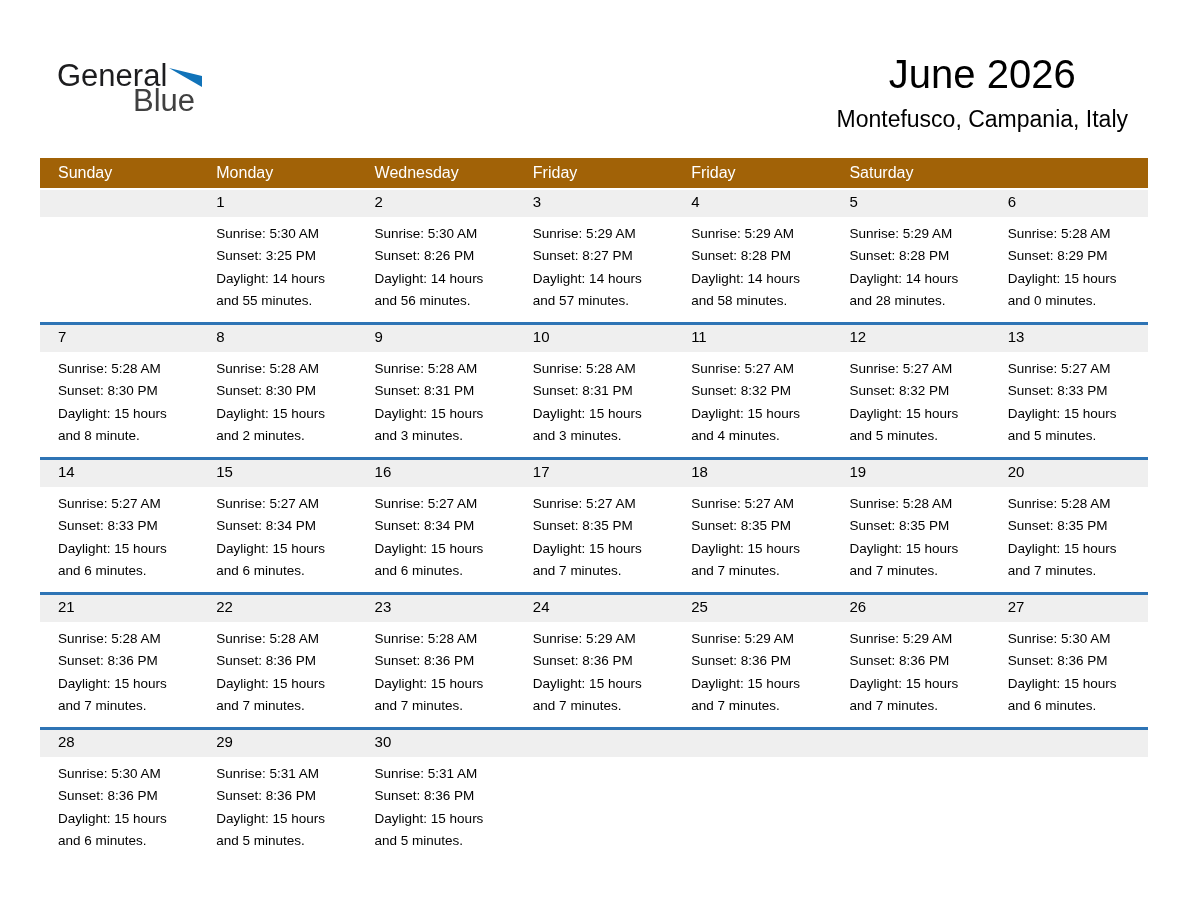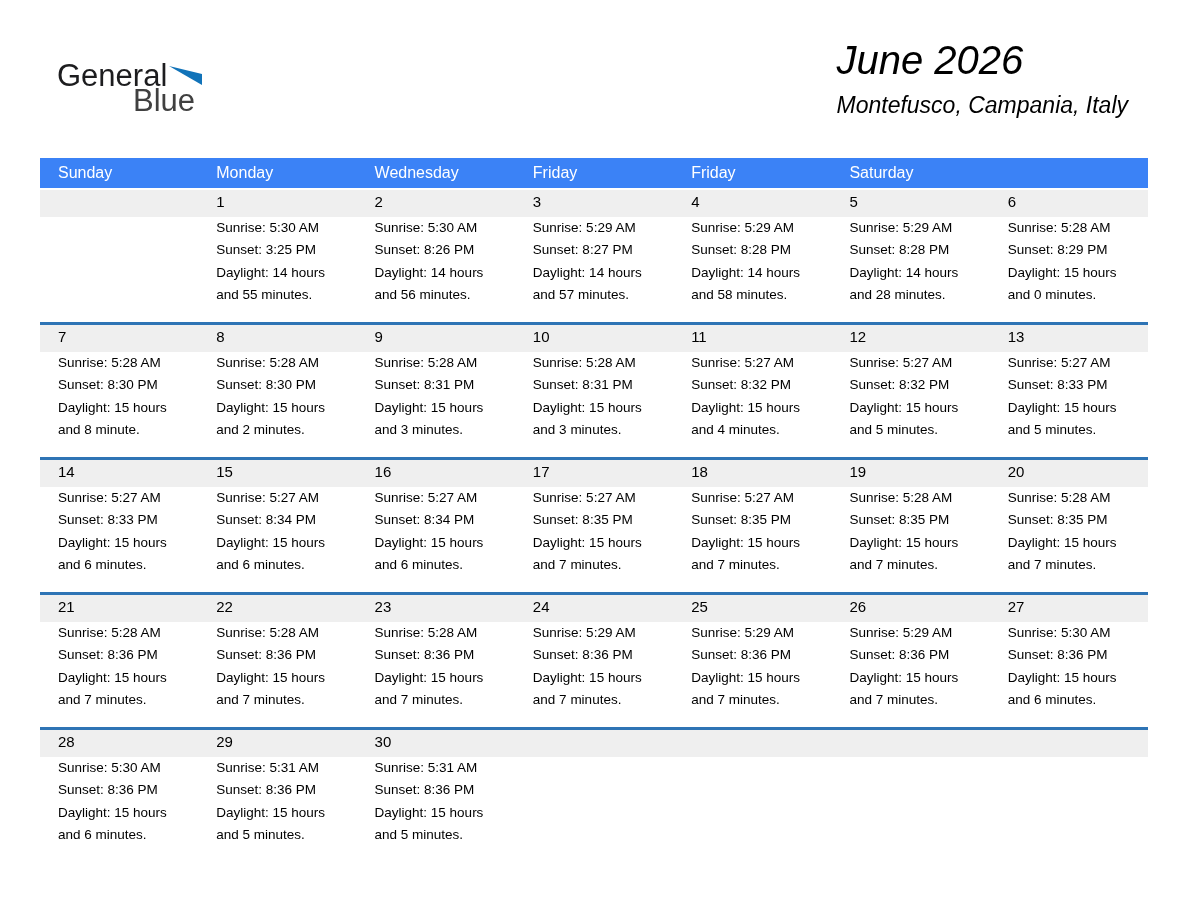--- a/index.html
+++ b/index.html
@@ -9,48 +9,48 @@
     height: 918px;
     background: #ffffff;
     font-family: "Liberation Sans", sans-serif;
     color: #000000;
     overflow: hidden;
   }
   .page { position: relative; width: 1188px; height: 918px; }
 
   
   .logo { position: absolute; left: 57px; top: 60px; }
-  .logo-line1 { display: flex; align-items: center; }
+  .logo-line1 { display: flex; align-items: flex-end; }
   .logo-general {
     font-size: 31px;
     color: #1d1d1f;
     letter-spacing: 0px;
     line-height: 1;
   }
   .logo-triangle { margin-left: 2px; margin-top: 4px; }
   .logo-blue {
     font-size: 31px;
     color: #404040;
     line-height: 1;
     margin-left: 76px;
     margin-top: -6px;
   }
 
   
-  .title-block { position: absolute; right: 60px; top: 40px; text-align: left; font-style: italic; }
+  .title-block { position: absolute; right: 60px; top: 54px; text-align: center; }
   .cal-title { font-size: 40px; font-weight: 400; line-height: 1; margin: 0; }
   .cal-subtitle { font-size: 23px; font-weight: 400; line-height: 1; margin: 14px 0 0 0; }
 
   
   .calendar { position: absolute; left: 40px; top: 158px; width: 1108px; }
 
   .weekday-row {
     display: grid;
     grid-template-columns: repeat(7, 1fr);
-    background: #3b82f6;
+    background: #a16207;
     height: 30px;
     margin-bottom: 2px;
   }
   .weekday-cell {
     color: #ffffff;
     font-size: 16px;
     display: flex;
     align-items: center;
     padding-left: 18px;
   }
@@ -71,20 +71,21 @@
     line-height: 1.2;
   }
 
   .details {
     display: grid;
     grid-template-columns: repeat(7, 1fr);
   }
   .detail-cell {
     padding-left: 18px;
     padding-right: 6px;
+    padding-top: 6px;
     font-size: 13.5px;
     line-height: 22.3px;
     white-space: nowrap;
   }
 </style>
 </head>
 <body>
 
 <div class="page">
 

